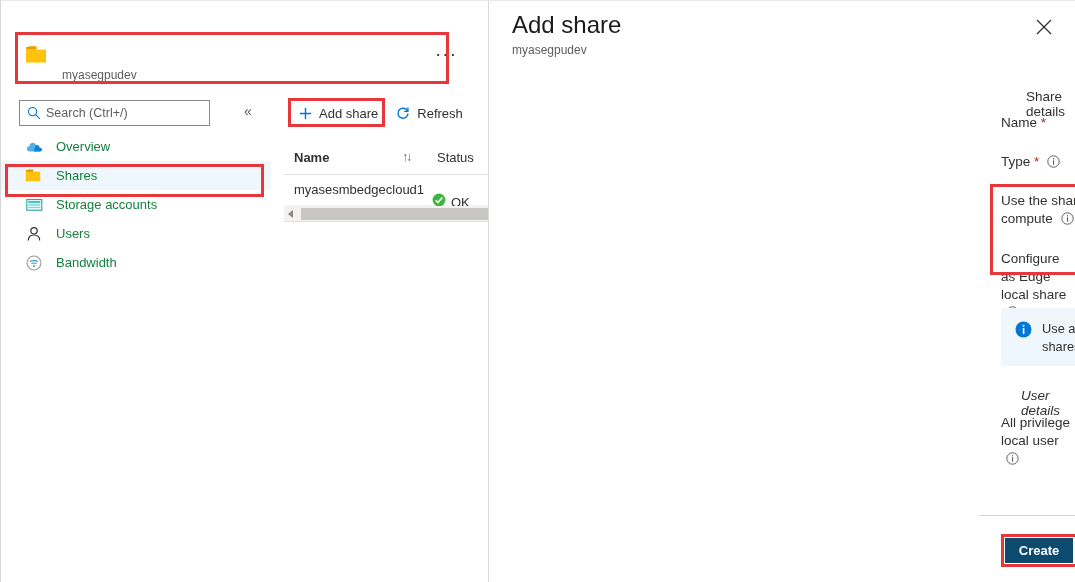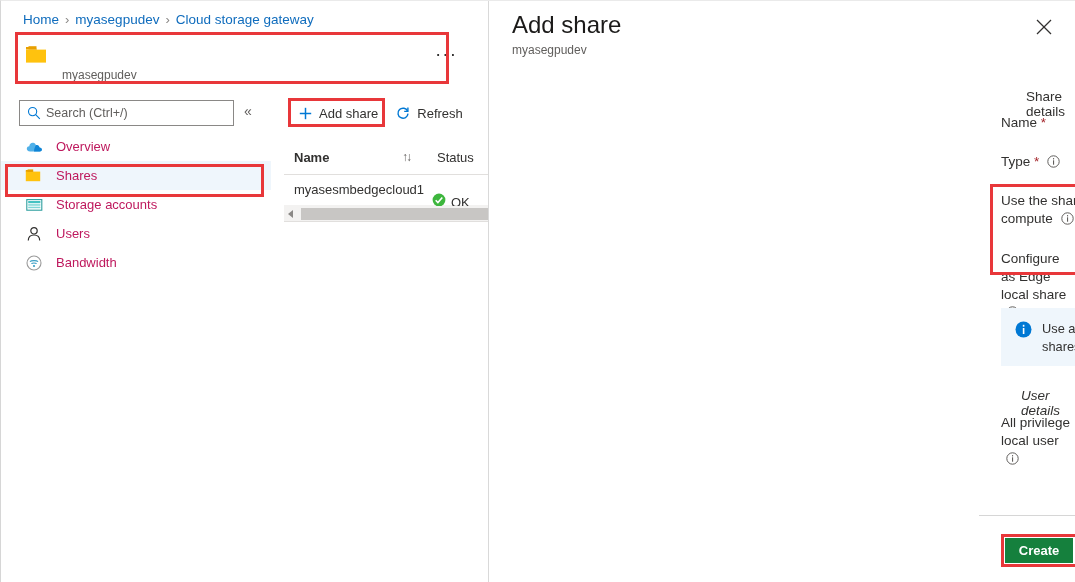--- a/index.html
+++ b/index.html
@@ -82,21 +82,21 @@
     left: 14px; top: 31px;
     width: 434px; height: 52px;
     border: 3px solid #e8373a;
     pointer-events: none;
   }
 
   
   #search-box {
     position: absolute;
     left: 18px; top: 99px;
-    width: 215px; height: 26px;
+    width: 191px; height: 26px;
     border: 1px solid #8a8886;
     background: #fff;
     font-size: 12.5px;
     color: #605e5c;
     padding: 0 6px 0 26px;
     line-height: 24px;
   }
   #search-icon {
     position: absolute;
     left: 26px; top: 105px;
@@ -117,21 +117,21 @@
     left: 0; top: 131px;
     width: 270px;
   }
   .nav-item {
     position: relative;
     display: flex;
     align-items: center;
     height: 29px;
     padding-left: 24px;
     font-size: 13px;
-    color: #be185d;
+    color: #15803d;
     cursor: pointer;
   }
   .nav-item.selected { background: #eff6fc; }
   .nav-icon {
     width: 18px; height: 18px;
     margin-right: 13px;
     display: inline-flex;
     align-items: center;
     justify-content: center;
     flex: none;
@@ -316,21 +316,21 @@
   #footer-divider {
     position: absolute;
     left: 489px; top: 514px;
     width: 586px; height: 1px;
     background: #d6d6d6;
   }
   #create-button {
     position: absolute;
     left: 515px; top: 537px;
     width: 68px; height: 25px;
-    background: #15803d;
+    background: #0c4a6e;
     color: #ffffff;
     font-size: 13px;
     font-weight: 600;
     display: flex;
     align-items: center;
     justify-content: center;
     cursor: pointer;
   }
   #create-redbox {
     position: absolute;
@@ -340,23 +340,20 @@
     pointer-events: none;
   }
 </style>
 </head>
 <body>
 
 <div id="root">
 
   <div id="left-pane">
 
-    <div id="breadcrumb">
-      <span class="crumb">Home</span><span class="sep">›</span><span class="crumb">myasegpudev</span><span class="sep">›</span><span class="crumb">Cloud storage gateway</span>
-    </div>
 
     <div id="title-block">
       <span id="title-folder-icon">
         <svg width="26" height="21" viewBox="0 0 26 21">
           <path d="M1 3 h9 l2 2.6 h-11 z" fill="#e8a000"></path>
           <rect x="1" y="5.6" width="20" height="13" fill="#ffc20e"></rect>
           <rect x="3.5" y="2.2" width="8" height="3.2" fill="#e8a000"></rect>
         </svg>
       </span>
       <div id="title-ellipsis">···</div>

